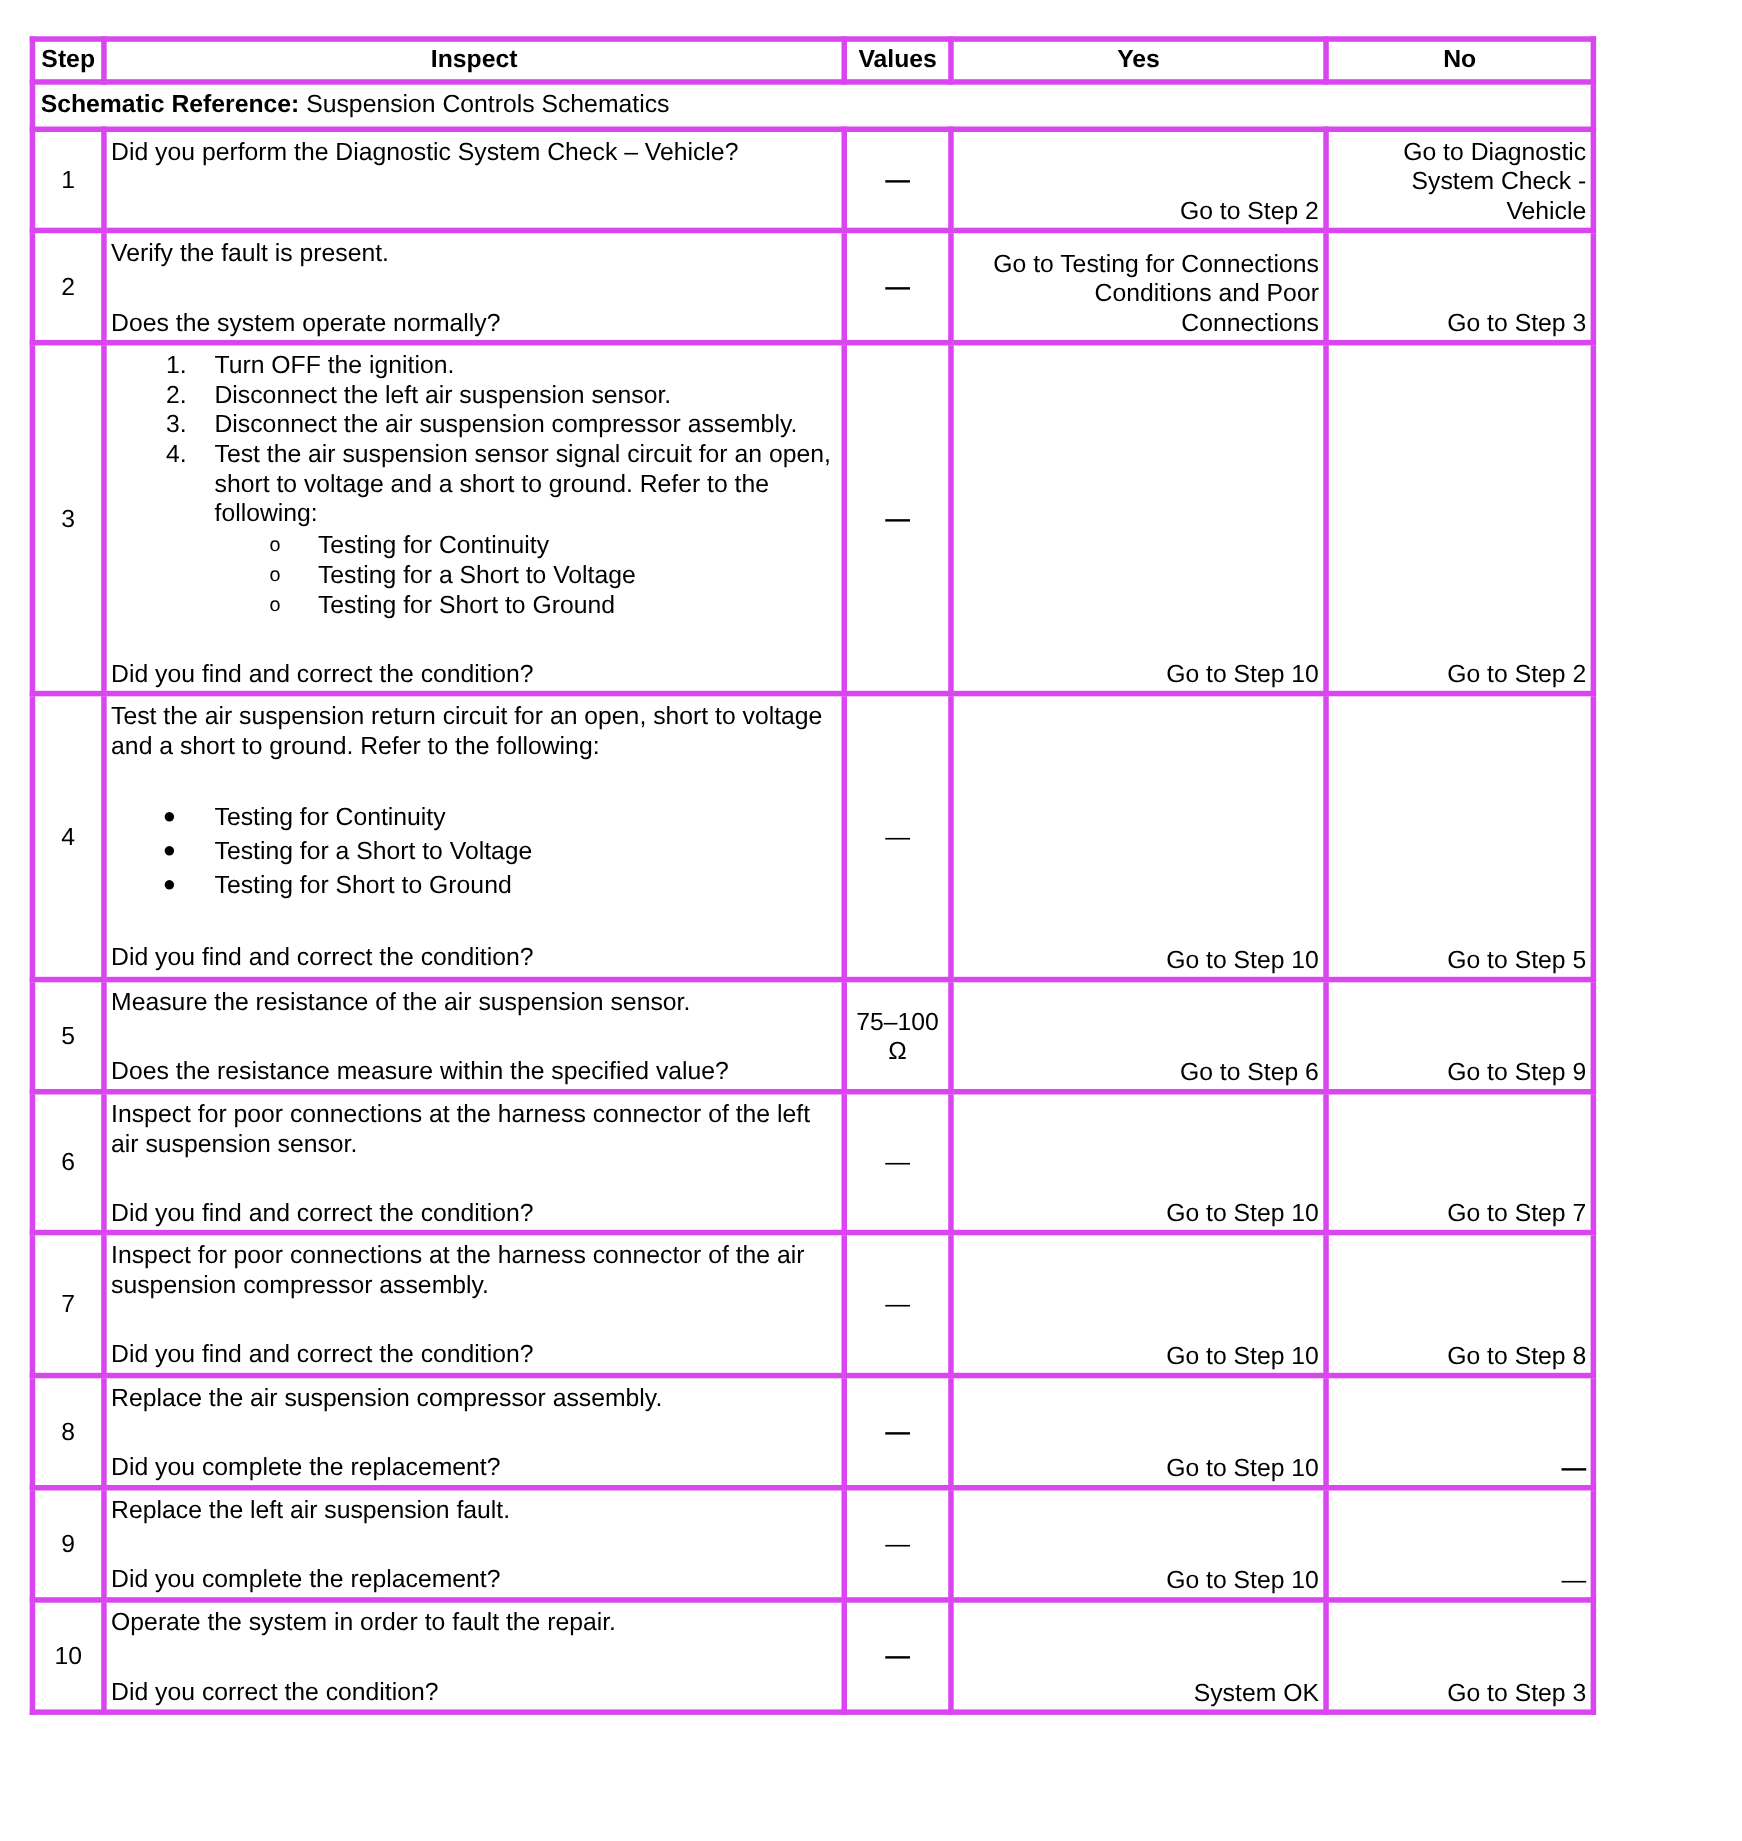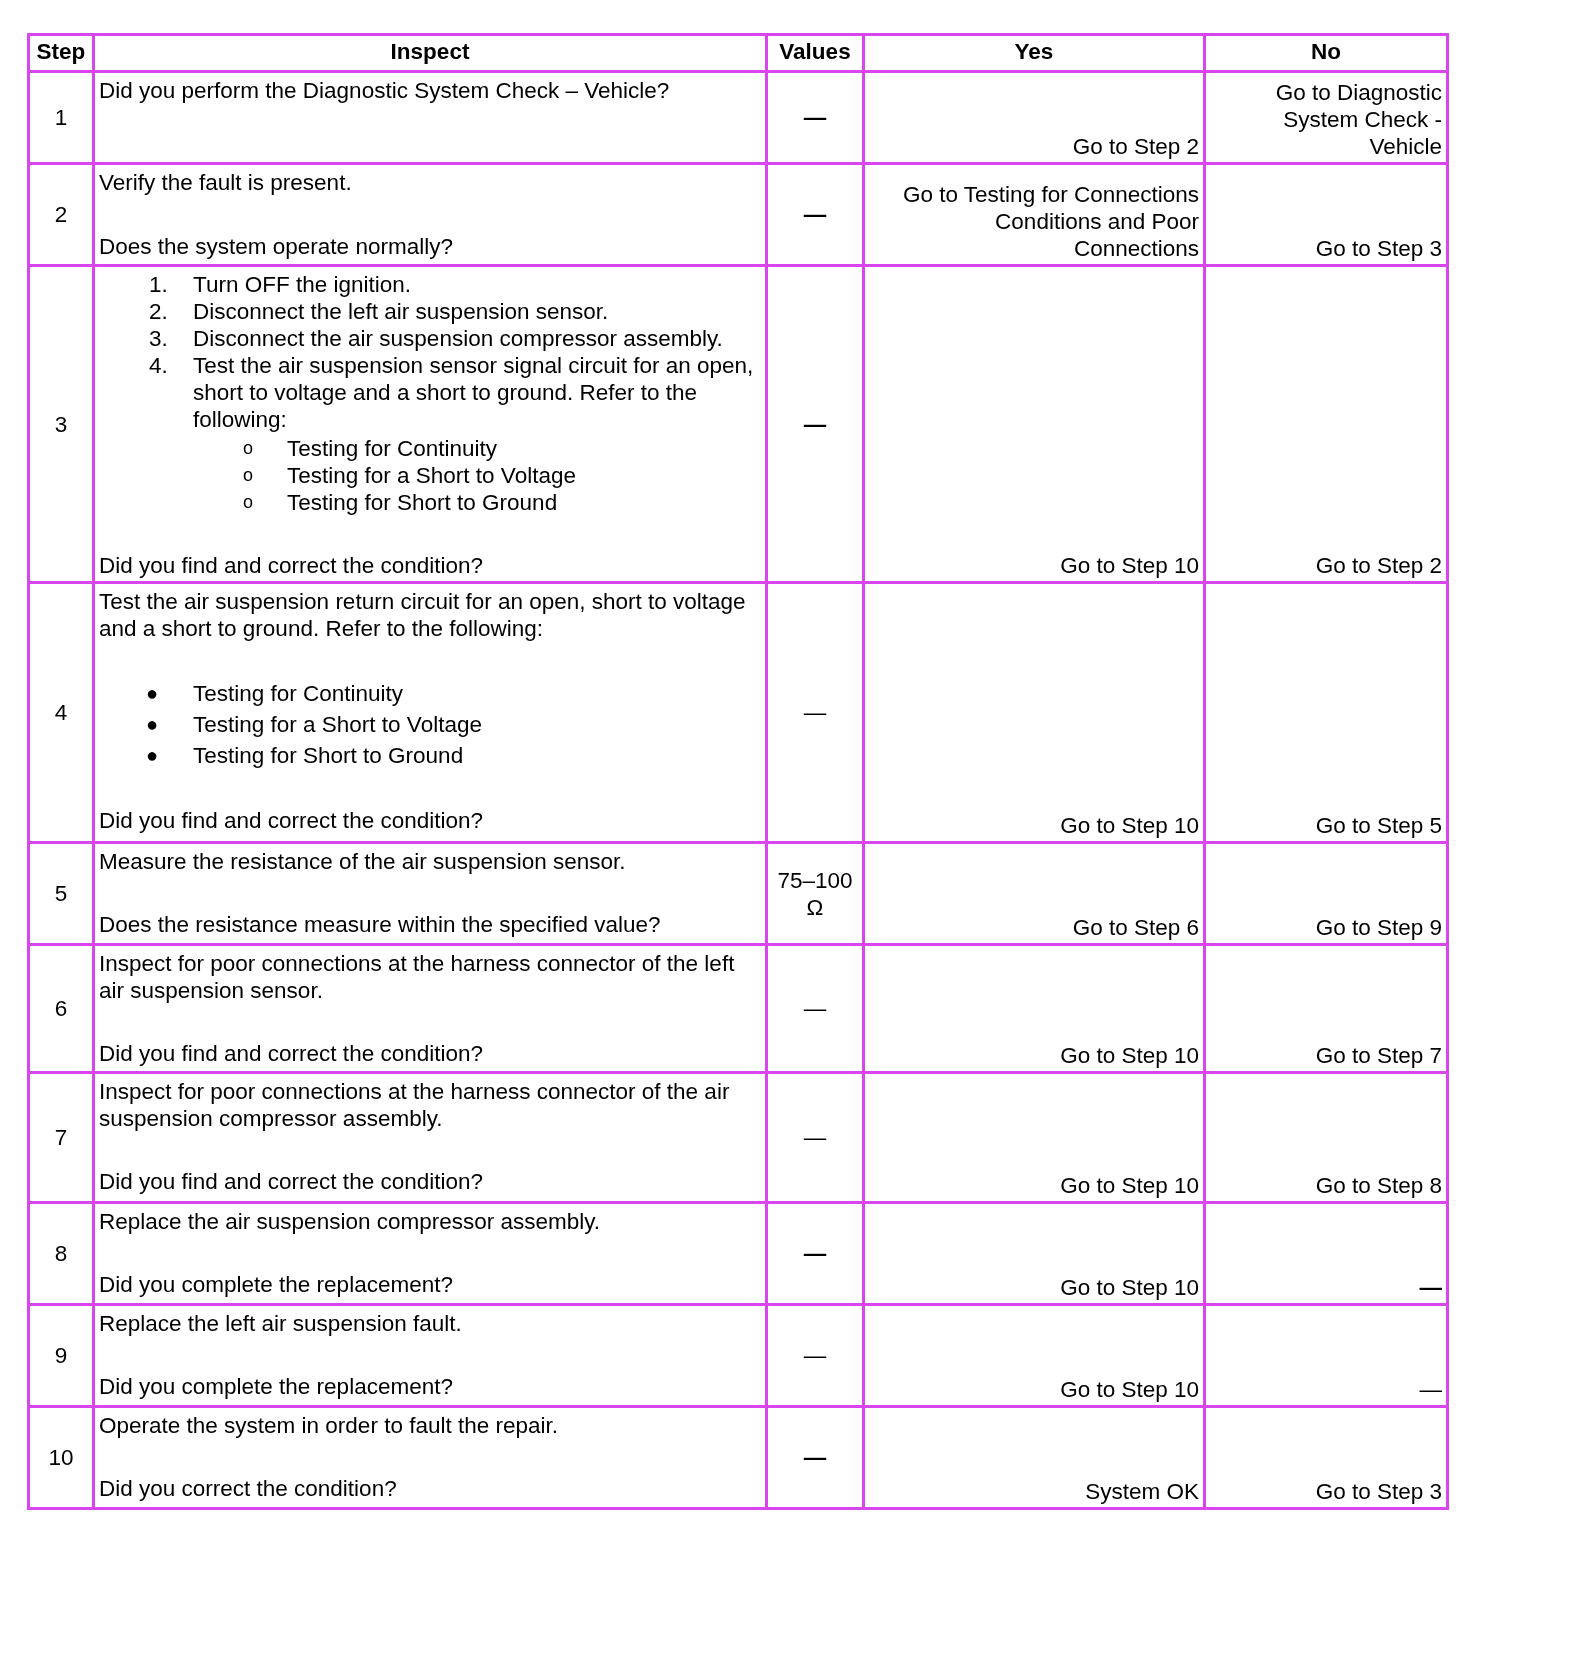--- a/index.html
+++ b/index.html
@@ -4,21 +4,21 @@
 <style>
   html, body { margin: 0; padding: 0; background: #ffffff; }
   body { width: 1584px; height: 1674px; position: relative; font-family: "Liberation Sans", sans-serif; color: #000; }
   table.diag {
     position: absolute; left: 27px; top: 33px;
     border-collapse: collapse; table-layout: fixed;
     width: 1419px;
     font-size: 22.5px; line-height: 27px;
   }
   table.diag td, table.diag th {
-    border: 3px solid #d946ef;
+    border: 5px solid #d946ef;
     padding: 0 4px;
     vertical-align: top;
   }
   th { font-weight: bold; text-align: center; vertical-align: middle; height: 30px; padding: 2px 2px !important; }
   col.c-step { width: 65px; }
   col.c-action { width: 673px; }
   col.c-values { width: 97px; }
   col.c-yes { width: 341px; }
   col.c-no { width: 243px; }
   td.step { text-align: center; vertical-align: middle !important; }
@@ -50,20 +50,26 @@
       <col class="c-no">
   </colgroup>
   <tbody>
       <tr>
     <th>Step</th>
     <th>Inspect</th>
     <th>Values</th>
     <th>Yes</th>
     <th>No</th>
   </tr>
+  <tr>
+    <td class="schem" colspan="5" style="height:30px;">
+      <b>Schematic Reference:</b>
+      <span>Suspension Controls Schematics</span>
+    </td>
+  </tr>
 
   <tr style="height:92px;">
     <td class="step">1</td>
     <td class="action-cell"><span>Did you perform the Diagnostic System Check – Vehicle?</span></td>
     <td class="values dash">—</td>
     <td class="yes">Go to Step 2</td>
     <td class="no">Go to Diagnostic System Check - Vehicle</td>
   </tr>
 
   <tr style="height:102px;">

